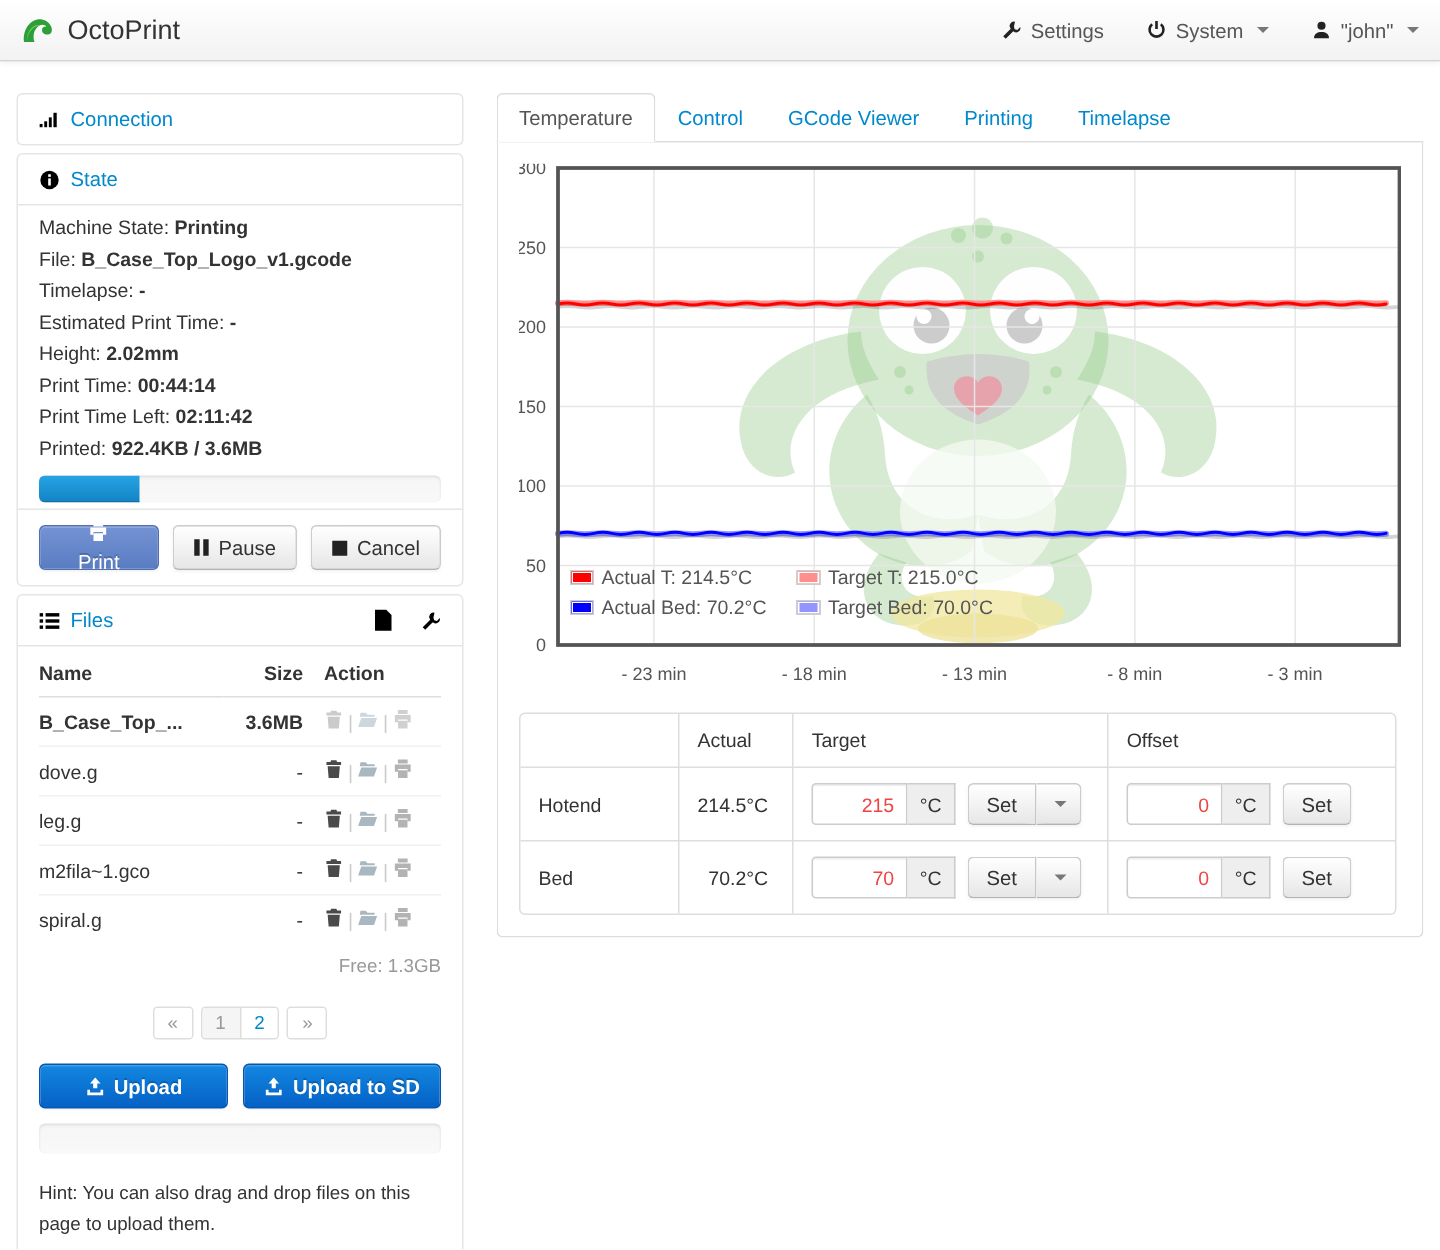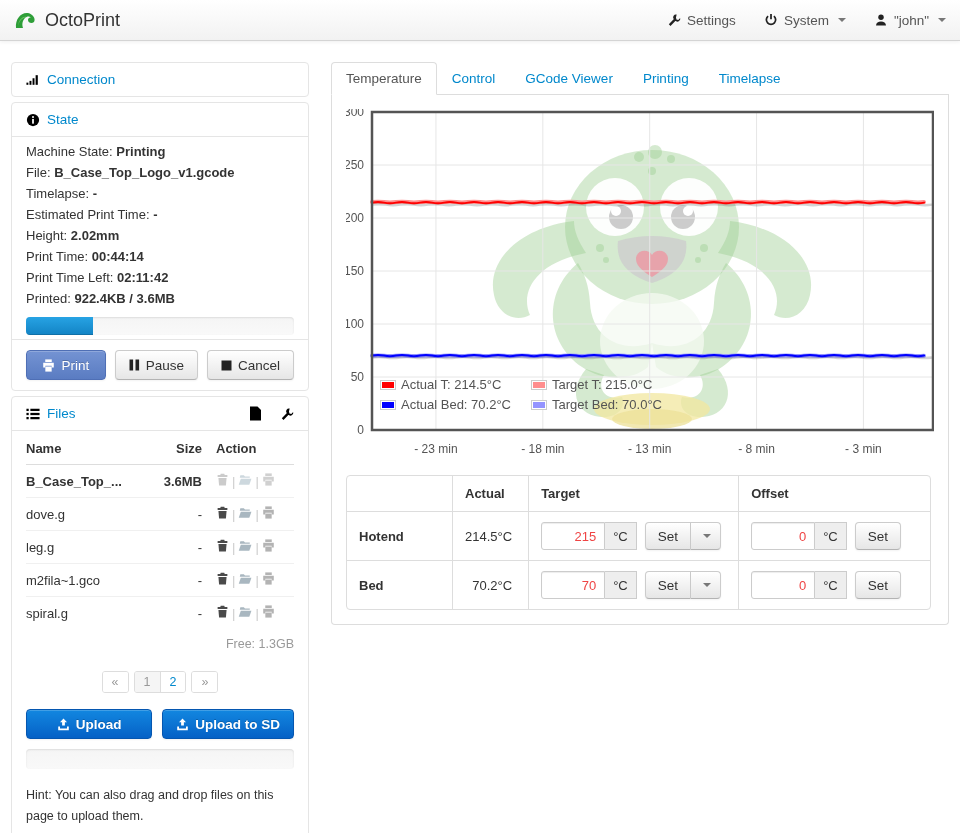--- a/index.html
+++ b/index.html
@@ -59,21 +59,21 @@
   .btn {
     display:inline-flex; align-items:center; justify-content:center; gap:6px;
     padding: 4px 13px; height:30px; font-size:13.5px; color:#333;
     background: linear-gradient(#ffffff,#e6e6e6);
     border:1px solid #ccc; border-bottom-color:#b3b3b3; border-radius:4px;
     box-shadow: inset 0 1px 0 rgba(255,255,255,.2), 0 1px 2px rgba(0,0,0,.05);
     cursor:pointer; white-space:nowrap;
   }
   .btn-print {
     color:#fff; background: linear-gradient(#7493d3,#5a7cc2);
-    border-color:#4f6fb5; text-shadow:0 -1px 0 rgba(0,0,0,.2); width:88px;
+    border-color:#4f6fb5; text-shadow:0 -1px 0 rgba(0,0,0,.2); width:88px;flex-direction:column;
   }
   .btn-blue {
     color:#fff; font-weight:bold;
     background: linear-gradient(#1287e0,#0561c6);
     border-color:#0556b0; text-shadow:0 -1px 0 rgba(0,0,0,.2);
   }
 
   
   .files-table { width:100%; border-collapse:collapse; font-size:13px; }
   .files-table th { text-align:left; font-weight:bold; padding:6px 0 8px; border-bottom:1px solid #ddd; }
@@ -121,21 +121,21 @@
     display:grid; grid-template-columns:149px auto; row-gap:5px; column-gap:2px;
   }
   .legend-item { display:flex; align-items:center; gap:5px; font-size:13px; color:#545454; }
   .legend-swatch { width:16px; height:10px; border:1px solid #ccc; box-shadow:inset 0 0 0 1px #fff; flex:none; }
 
   
   .temp-table { width:585px; margin-top:14px; border:1px solid #ddd; border-radius:4px; border-collapse:separate; border-spacing:0; }
   .temp-table th, .temp-table td { border-left:1px solid #ddd; padding:10px 12px; text-align:left; vertical-align:middle; }
   .temp-table th:first-child, .temp-table td:first-child { border-left:none; }
   .temp-table tr + tr th, .temp-table tr + tr td { border-top:1px solid #ddd; }
-  .temp-table .h { font-weight:bold; }
+  .temp-table .h { font-weight:normal; }
   .col-label { width:105px; } .col-actual { width:71px; } .col-target { width:210px; }
   .actual-val { text-align:right !important; padding-right:16px !important; white-space:nowrap; }
   .input-group { display:flex; align-items:center; }
   .tmp-input {
     width:64px; height:28px; border:1px solid #ccc; border-radius:3px 0 0 3px;
     padding:0 8px; text-align:right; color:#ef4444; font-size:13px;
     font-family:"Liberation Sans","DejaVu Sans",sans-serif;
     box-shadow: inset 0 1px 1px rgba(0,0,0,.075); outline:none;
   }
   .addon {

